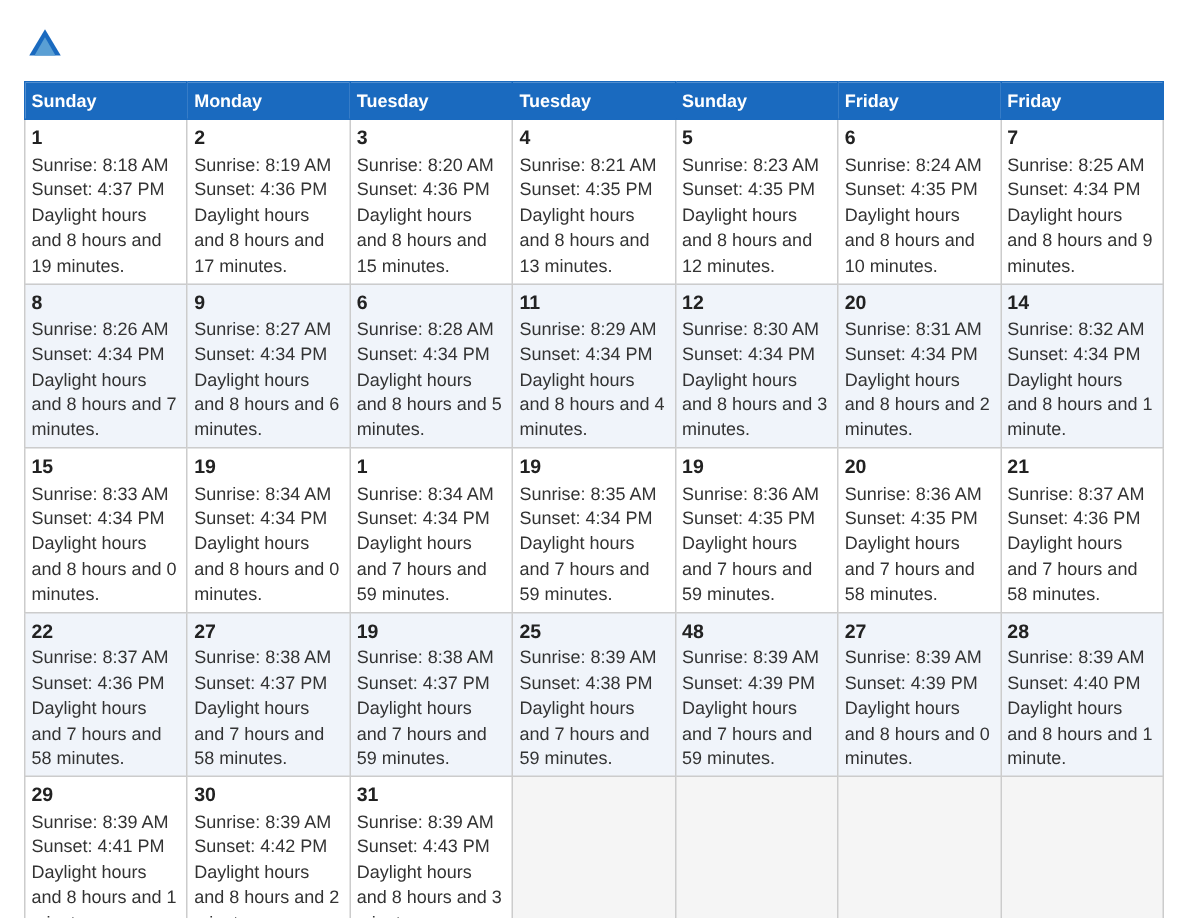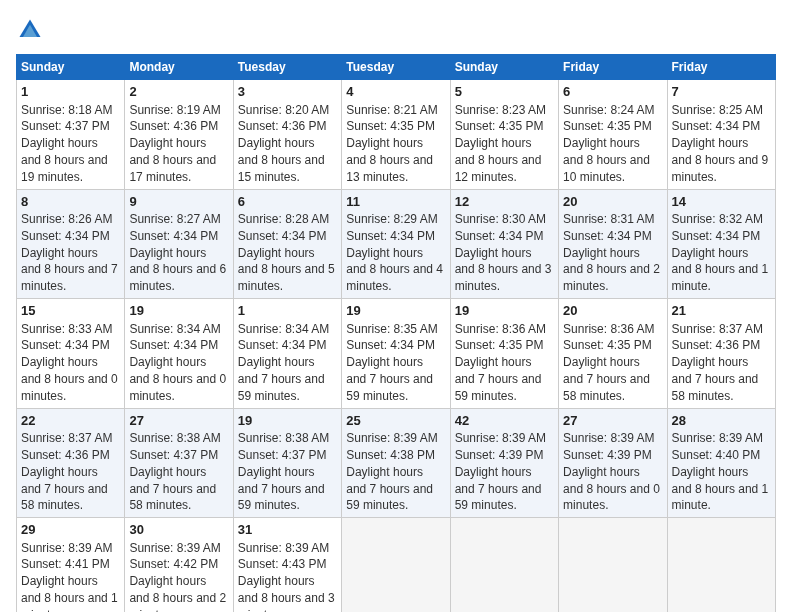--- a/index.html
+++ b/index.html
@@ -239,21 +239,21 @@
           </td>
           <td>
             <span class="day-num">19</span>
             <div class="day-info">Sunrise: 8:38 AM<br>Sunset: 4:37 PM<br>Daylight hours<br>and 7 hours and 59 minutes.</div>
           </td>
           <td>
             <span class="day-num">25</span>
             <div class="day-info">Sunrise: 8:39 AM<br>Sunset: 4:38 PM<br>Daylight hours<br>and 7 hours and 59 minutes.</div>
           </td>
           <td>
-            <span class="day-num">42</span>
+            <span class="day-num">48</span>
             <div class="day-info">Sunrise: 8:39 AM<br>Sunset: 4:39 PM<br>Daylight hours<br>and 7 hours and 59 minutes.</div>
           </td>
           <td>
             <span class="day-num">27</span>
             <div class="day-info">Sunrise: 8:39 AM<br>Sunset: 4:39 PM<br>Daylight hours<br>and 8 hours and 0 minutes.</div>
           </td>
           <td>
             <span class="day-num">28</span>
             <div class="day-info">Sunrise: 8:39 AM<br>Sunset: 4:40 PM<br>Daylight hours<br>and 8 hours and 1 minute.</div>
           </td>

